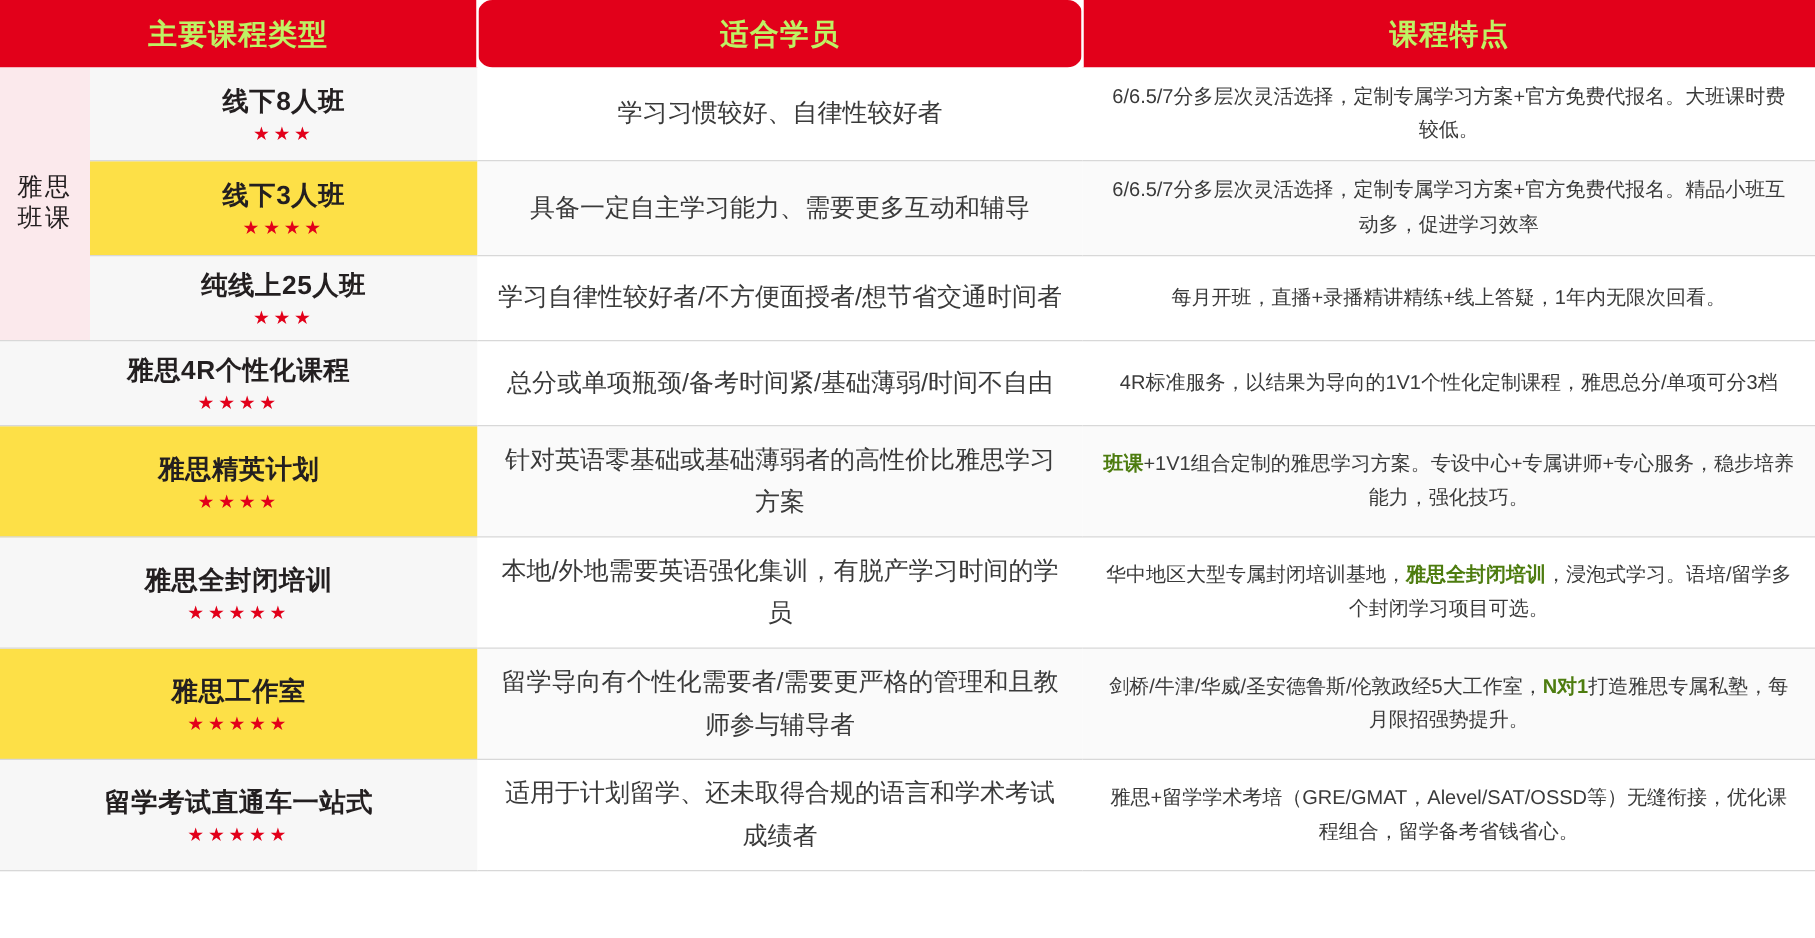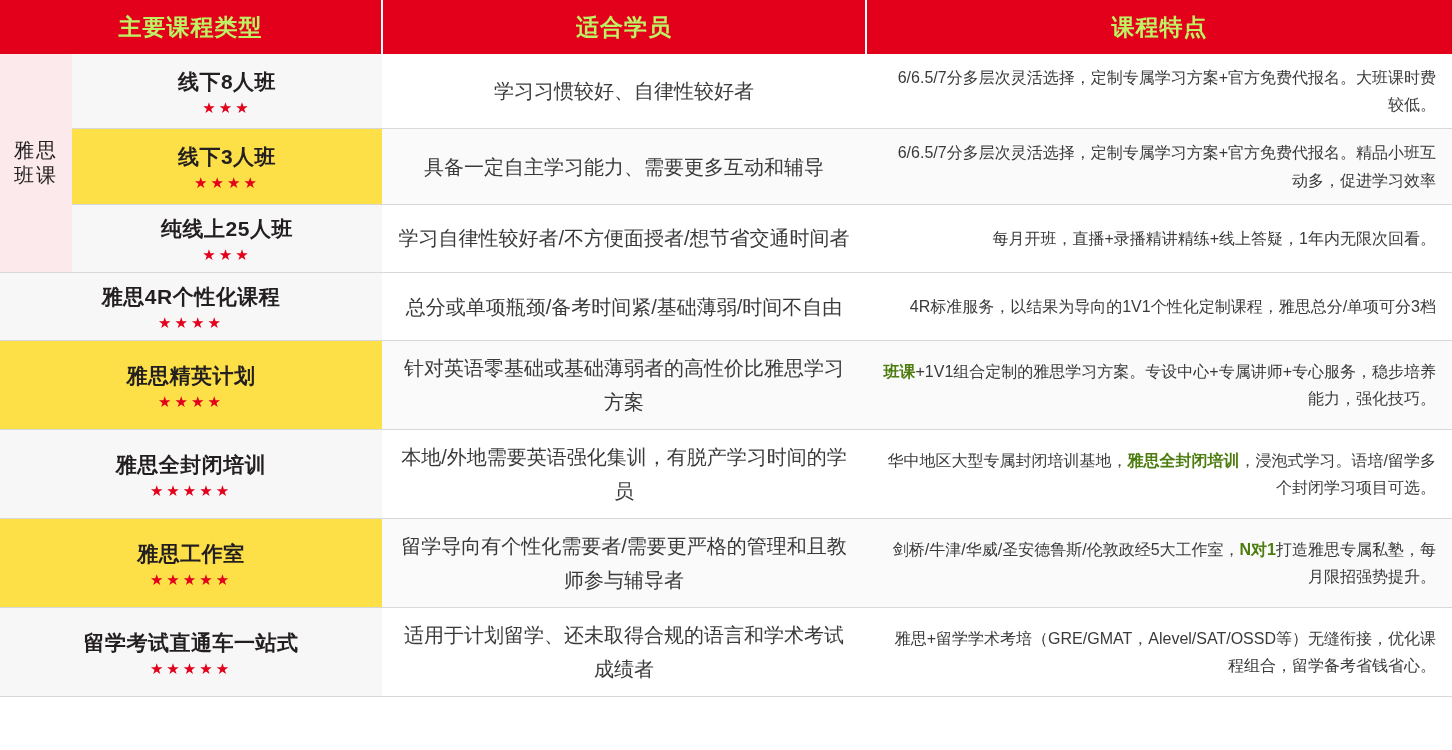--- a/index.html
+++ b/index.html
@@ -35,21 +35,21 @@
     font-size: 23px;
     font-weight: bold;
     letter-spacing: 1px;
     height: 54px;
     padding: 0;
     text-align: center;
     vertical-align: middle;
     border: none;
   }
   thead th.head-type { border-right: 2px solid #ffffff; }
-  thead th.head-aud  { border-right: 2px solid #ffffff; }
+  thead th.head-aud  { border-right: 2px solid #ffffff; border-radius: 12px; }
 
   td {
     border-bottom: 1px solid #d8d8d8;
     vertical-align: middle;
     padding: 10px 16px;
     box-sizing: border-box;
   }
   td.group-cell {
     background: #fbe9ec;
     width: 72px;
@@ -85,21 +85,21 @@
     line-height: 1;
   }
   td.aud-cell {
     text-align: center;
     font-size: 20px;
     color: #3a3a3a;
     line-height: 1.7;
     background: #ffffff;
   }
   td.feat-cell {
-    text-align: right;
+    text-align: center;
     font-size: 16px;
     color: #3a3a3a;
     line-height: 1.7;
     background: #ffffff;
   }
   .hl {
     color: #4d7c0f;
     font-weight: bold;
   }
   tr.row-shade td.aud-cell,

